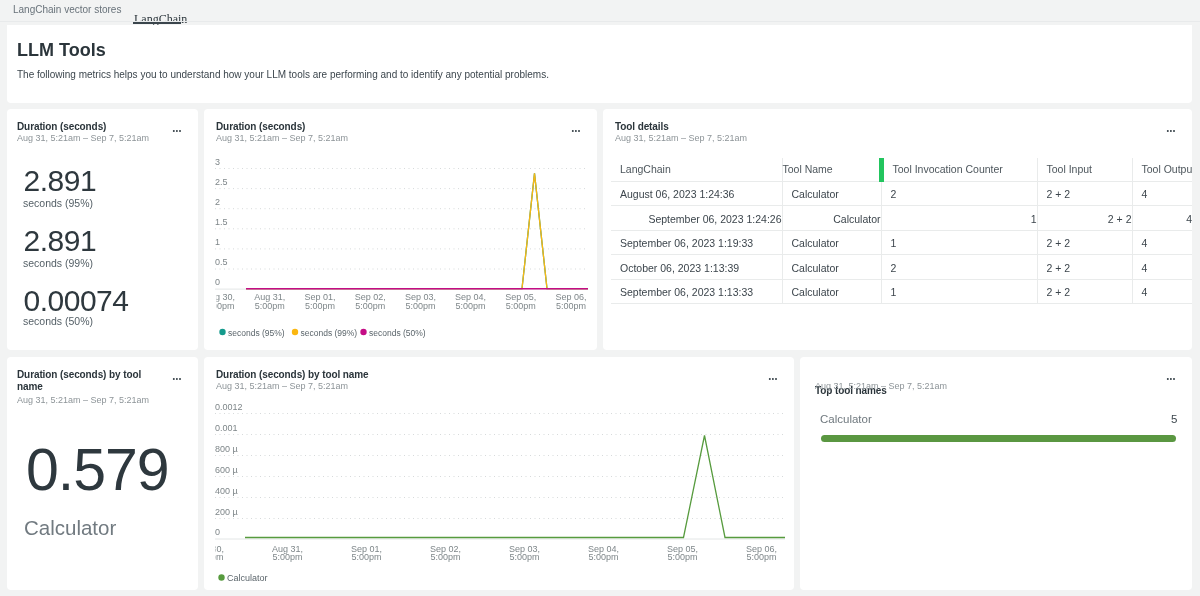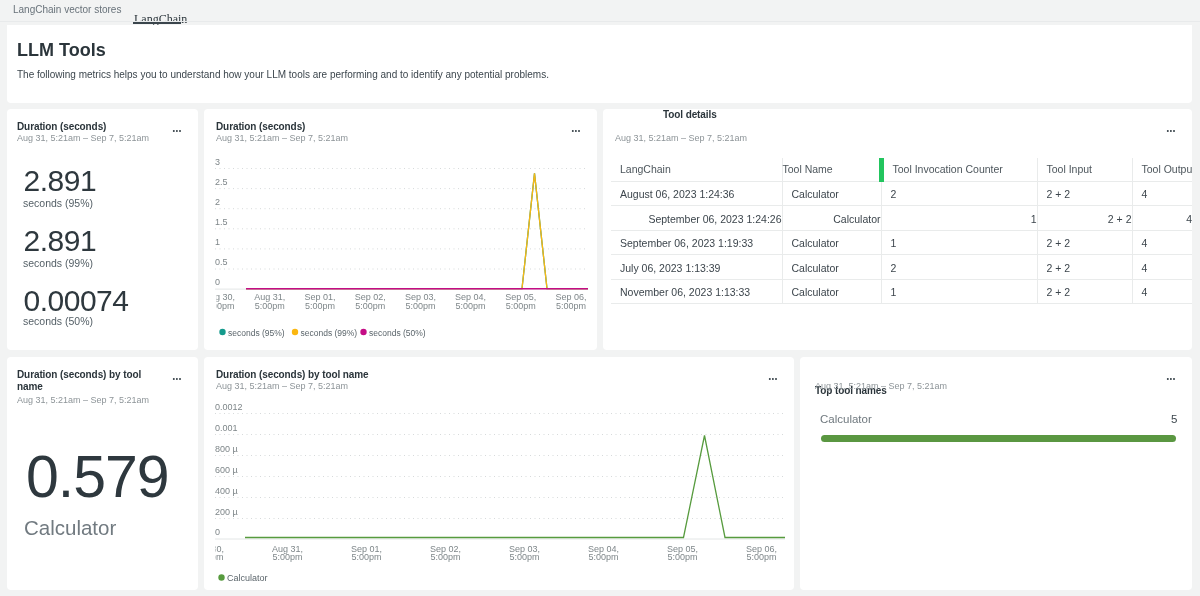--- a/index.html
+++ b/index.html
@@ -110,21 +110,21 @@
         <text x="15" y="185.5">seconds (95%)</text>
         <circle cx="82" cy="182" r="3.2" fill="#fbb710"></circle>
         <text x="87.5" y="185.5">seconds (99%)</text>
         <circle cx="150.5" cy="182" r="3.2" fill="#c40d85"></circle>
         <text x="156" y="185.5">seconds (50%)</text>
       </g>
     </svg>
   </div>
 
   <div class="card" style="left:603px; top:109px; width:589px; height:241px;">
-    <div class="ctitle" style="left:12px; top:0;margin-left:48px;">Tool details</div>
+    <div class="ctitle" style="left:12px; top:12px;">Tool details</div>
     <div class="csub" style="left:12px; top:24px;">Aug 31, 5:21am – Sep 7, 5:21am</div>
     <div class="mdots" style="right:17.5px; top:20.5px;"></div>
     <table style="position:absolute; left:8px; top:49px; width:581px; border-collapse:collapse; font-size:10.5px; table-layout:fixed;">
       <colgroup>
         <col style="width:171px">
         <col style="width:99px">
         <col style="width:156px">
         <col style="width:95px">
         <col style="width:60px">
       </colgroup>
@@ -151,42 +151,42 @@
           <td style="border-top:1px solid #e9ebeb; border-bottom:1px solid #e9ebeb; padding-left:9px; padding-top:2px;">4</td>
         </tr>
       <tr style="color:#3c454c; height:24.5px;">
           <td style="border:1px solid #e9ebeb; border-left:none; padding-left:9px; padding-top:2px;">September 06, 2023 1:19:33</td>
           <td style="border:1px solid #e9ebeb; padding-left:9px; padding-top:2px;">Calculator</td>
           <td style="border:1px solid #e9ebeb; padding-left:9px; padding-top:2px;">1</td>
           <td style="border:1px solid #e9ebeb; padding-left:9px; padding-top:2px;">2 + 2</td>
           <td style="border-top:1px solid #e9ebeb; border-bottom:1px solid #e9ebeb; padding-left:9px; padding-top:2px;">4</td>
         </tr>
       <tr style="color:#3c454c; height:24.5px;">
-          <td style="border:1px solid #e9ebeb; border-left:none; padding-left:9px; padding-top:2px;">July 06, 2023 1:13:39</td>
+          <td style="border:1px solid #e9ebeb; border-left:none; padding-left:9px; padding-top:2px;">October 06, 2023 1:13:39</td>
           <td style="border:1px solid #e9ebeb; padding-left:9px; padding-top:2px;">Calculator</td>
           <td style="border:1px solid #e9ebeb; padding-left:9px; padding-top:2px;">2</td>
           <td style="border:1px solid #e9ebeb; padding-left:9px; padding-top:2px;">2 + 2</td>
           <td style="border-top:1px solid #e9ebeb; border-bottom:1px solid #e9ebeb; padding-left:9px; padding-top:2px;">4</td>
         </tr>
       <tr style="color:#3c454c; height:24.5px;">
-          <td style="border:1px solid #e9ebeb; border-left:none; padding-left:9px; padding-top:2px;">November 06, 2023 1:13:33</td>
+          <td style="border:1px solid #e9ebeb; border-left:none; padding-left:9px; padding-top:2px;">September 06, 2023 1:13:33</td>
           <td style="border:1px solid #e9ebeb; padding-left:9px; padding-top:2px;">Calculator</td>
           <td style="border:1px solid #e9ebeb; padding-left:9px; padding-top:2px;">1</td>
           <td style="border:1px solid #e9ebeb; padding-left:9px; padding-top:2px;">2 + 2</td>
           <td style="border-top:1px solid #e9ebeb; border-bottom:1px solid #e9ebeb; padding-left:9px; padding-top:2px;">4</td>
         </tr>
     </tbody>
     </table>
   </div>
 
   <div class="card" style="left:7px; top:357px; width:191px; height:233px;">
     <div class="ctitle" style="left:10px; top:12px; width:130px; line-height:12px;">Duration (seconds) by tool name</div>
     <div class="csub" style="left:10px; top:37.5px;">Aug 31, 5:21am – Sep 7, 5:21am</div>
     <div class="mdots" style="right:17.5px; top:20.5px;"></div>
-    <div class="abs" style="left:19px; top:86px; font-size:59px; color:#2e383e; letter-spacing:-1px;">0.579</div>
+    <div class="abs" style="left:19px; top:79px; font-size:59px; color:#2e383e; letter-spacing:-1px;">0.579</div>
     <div class="abs" style="left:17px; top:158.9px; font-size:20.5px; color:#717a80;">Calculator</div>
   </div>
 
   <div class="card" style="left:204px; top:357px; width:590px; height:233px;">
     <div class="ctitle" style="left:12px; top:12px;">Duration (seconds) by tool name</div>
     <div class="csub" style="left:12px; top:24px;">Aug 31, 5:21am – Sep 7, 5:21am</div>
     <div class="mdots" style="right:17.5px; top:20.5px;"></div>
     <svg class="abs" style="left:9px; top:43px;" width="581" height="190" viewBox="0 0 581 190">
       <g stroke="#d7dadb" stroke-width="1" stroke-dasharray="1,3.5">
         <line x1="2" y1="13.5" x2="572" y2="13.5"></line>

